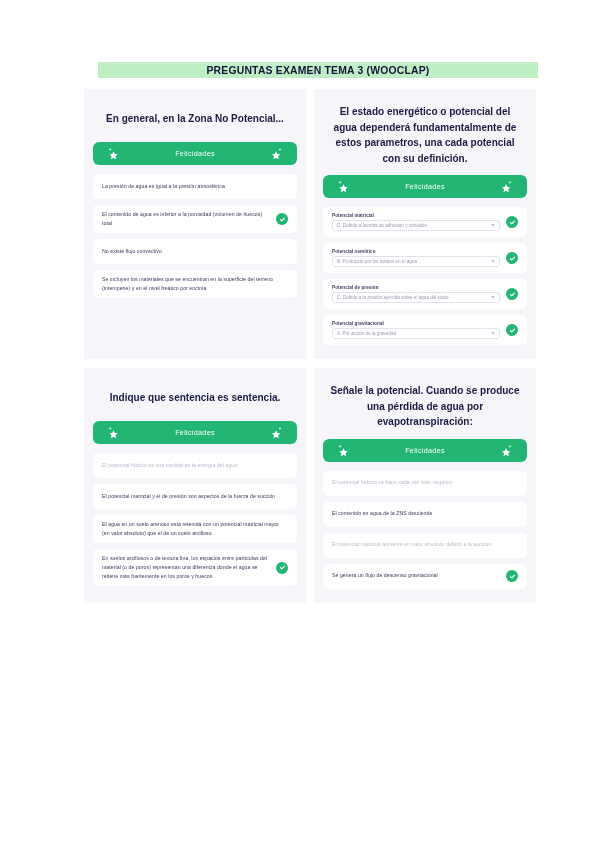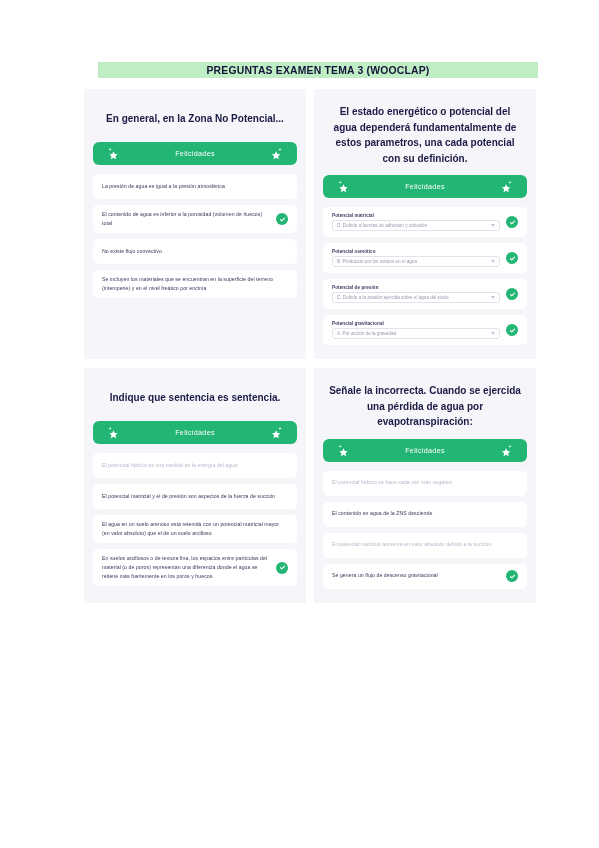--- a/index.html
+++ b/index.html
@@ -325,21 +325,21 @@
           <span class="check">
             <svg viewBox="0 0 24 24" fill="none" stroke="#ffffff" stroke-width="4" stroke-linecap="round" stroke-linejoin="round">
                 <path d="M5 12.5l4.5 4.5L19 7.5"></path>
               </svg>
           </span>
         </div>
       </div>
     </div>
 
     <div class="qcard">
-      <div class="qprompt tall">Señale la incorrecta. Cuando se ejercida una pérdida de agua por evapotranspiración:</div>
+      <div class="qprompt tall">Señale la potencial. Cuando se produce una pérdida de agua por evapotranspiración:</div>
 
       <div class="banner">
         <span>
           <svg class="star" viewBox="0 0 24 24" fill="#ffffff" aria-hidden="true">
             <path d="M12 8.2l2.1 4.4 4.6.6-3.4 3.2.9 4.6-4.2-2.3-4.2 2.3.9-4.6L5.3 13.2l4.6-.6z"></path>
             <path d="M6.6 3.3l.7 1.5 1.5.7-1.5.7-.7 1.5-.7-1.5L4.4 5.5l1.5-.7z"></path>
           </svg>
         </span>
         <span class="banner-label">Felicidades</span>
         <span>

